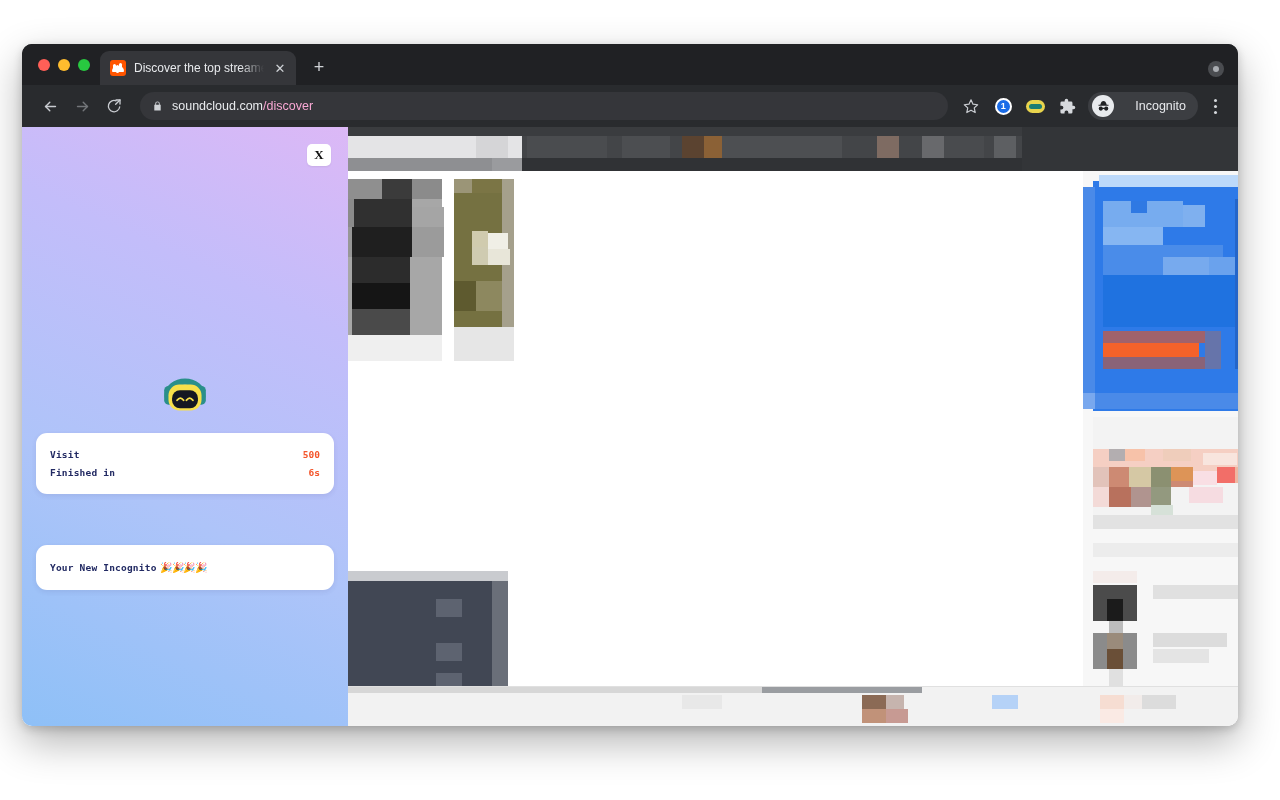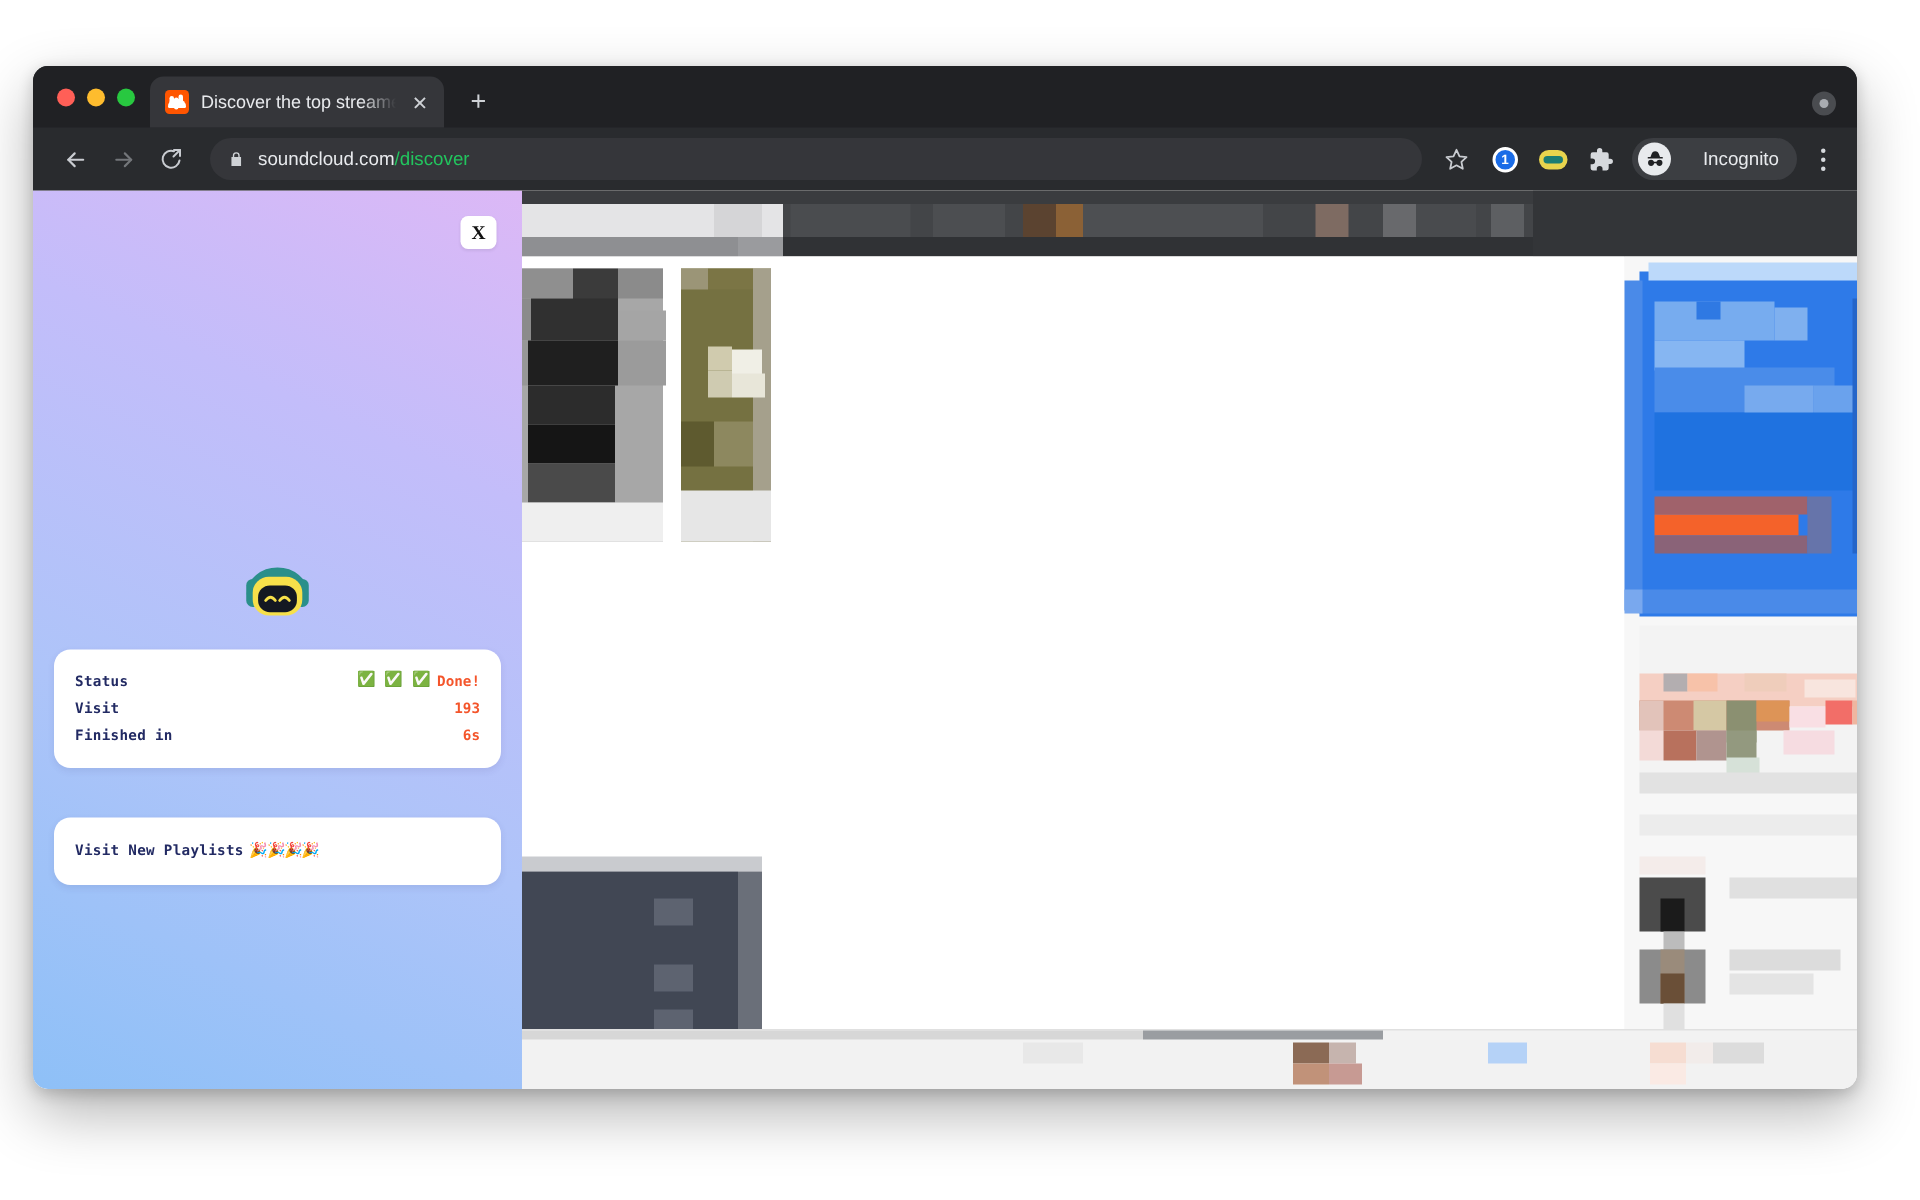--- a/index.html
+++ b/index.html
@@ -168,21 +168,21 @@
     cursor: text;
     min-width: 0;
   }
   .lock-icon { flex: 0 0 11px; color: #cfd2d6; display:flex; }
   .url-text {
     font-size: 12.5px;
     color: #e8eaed;
     white-space: nowrap;
     overflow: hidden;
   }
-  .url-text .url-path { color: #22c55e; }
+  .url-text .url-path { color: #f9a8d4; }
   .star-btn {
     flex: 0 0 26px;
     width: 26px; height: 26px;
     display: flex; align-items: center; justify-content: center;
     color: #c9ccd1;
     cursor: pointer;
   }
 
   .tb-icon {
     flex: 0 0 26px;
@@ -722,40 +722,33 @@
             <path d="M8 32a24 20 0 0 1 48 0" fill="none" stroke="#2a8f8a" stroke-width="9" stroke-linecap="round"></path>
             <rect x="9" y="16" width="46" height="36" rx="15" fill="#f7e04a"></rect>
             <rect x="14" y="24" width="36" height="25" rx="11" fill="#141822"></rect>
             <path d="M21 38q4.5 -6 9 0" fill="none" stroke="#f7e04a" stroke-width="2.6" stroke-linecap="round"></path>
             <path d="M34 38q4.5 -6 9 0" fill="none" stroke="#f7e04a" stroke-width="2.6" stroke-linecap="round"></path>
           </svg>
         </div>
 
         <div class="ext-card card-status">
           <div class="srow">
-            <span class="slabel">Status</span>
-            <span class="svalue">
-              <span class="check-emoji">✅ ✅ ✅</span>
-              <span>Done!</span>
-            </span>
-          </div>
-          <div class="srow">
             <span class="slabel">Visit</span>
-            <span class="svalue">193</span>
+            <span class="svalue">500</span>
           </div>
           <div class="srow">
             <span class="slabel">Finished in</span>
             <span class="svalue">6s</span>
           </div>
         </div>
 
         <div class="ext-card card-playlists">
           <div class="prow">
             <span class="ptitle">
-              <span>Visit New Playlists</span>
+              <span>Your New Incognito</span>
               <span class="confetti">🎉🎉🎉🎉</span>
             </span>
           </div>
         </div>
 
       </div>
     </div>
   </div>
 </div>
 

